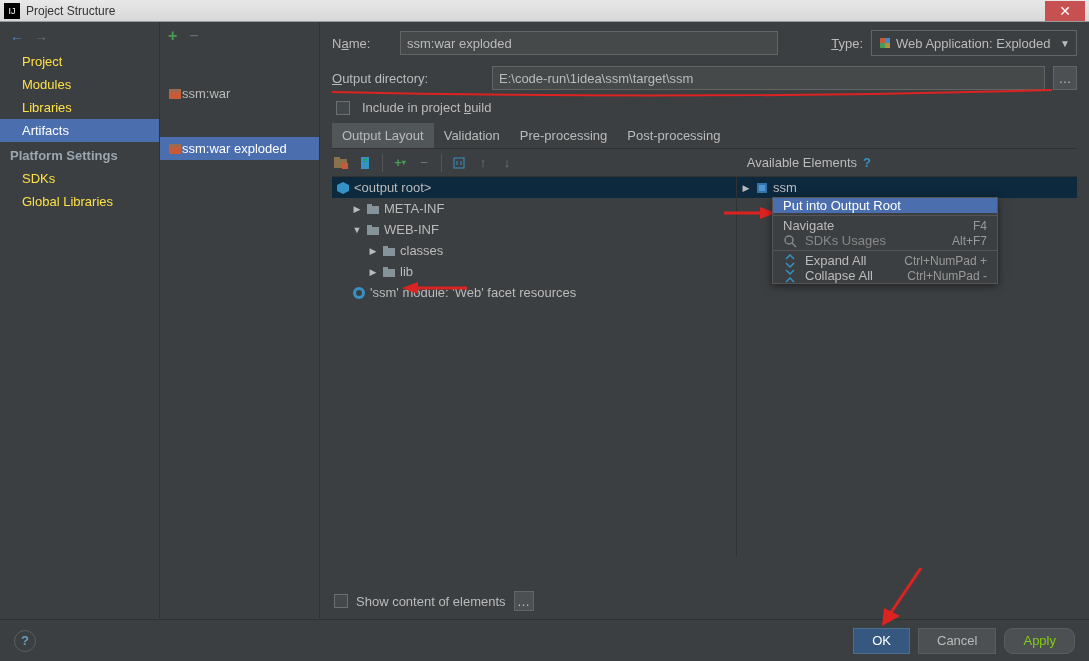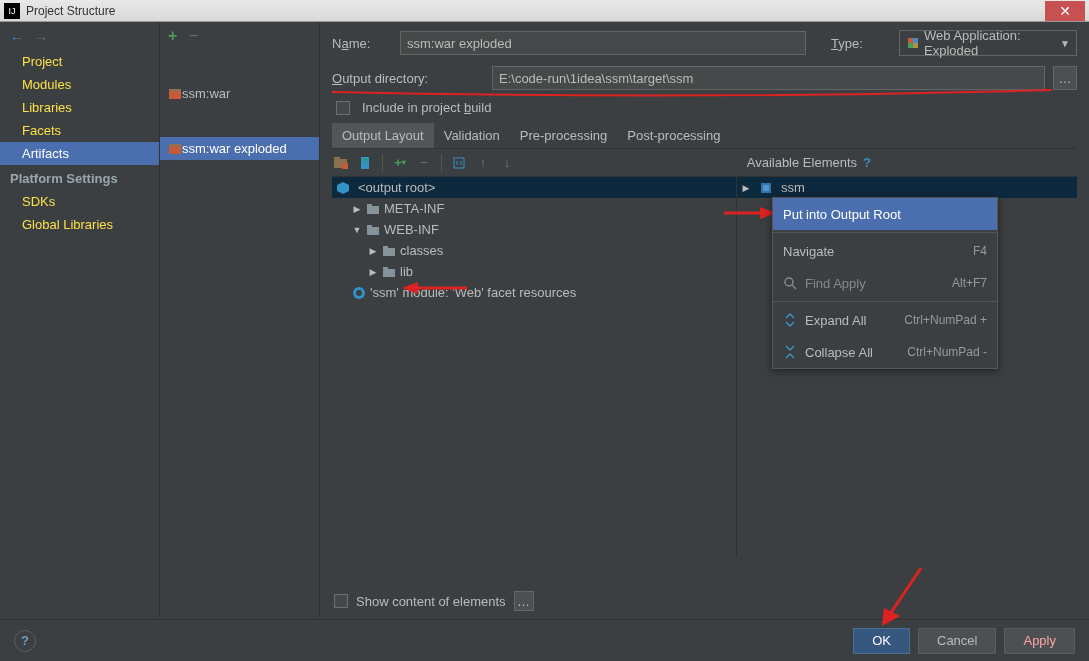--- a/index.html
+++ b/index.html
@@ -29,22 +29,22 @@
 .artlist .entry { display:flex; align-items:center; padding:4px 8px; cursor:pointer;margin-top:32px; }
 .artlist .entry.selected { background:#4b6eaf; color:#fff; }
 .artlist .war-icon { width:14px; height:14px; }
 
 .main { flex:1; background:#3c3f41; padding:8px 12px; position:relative; }
 .row { display:flex; align-items:center; margin-bottom:10px; gap:8px; }
 .label { color:#bbbbbb; min-width:60px; }
 .label u { text-decoration:underline; }
 .input { background:#45494a; border:1px solid #646464; color:#bbbbbb; padding:3px 6px; height:24px; }
 .namefield { flex:1; max-width:420px; }
-.typelabel { margin-left:17px; }
-.typesel { display:flex; align-items:center; background:#3c3f41; border:1px solid #646464; padding:2px 6px; height:26px; width:178px; justify-content:space-between; }
+.typelabel { margin-left:17px;text-align:right; }
+.typesel { display:flex; align-items:center; background:#3c3f41; border:1px solid #646464; padding:2px 6px; height:26px; width:206px; justify-content:space-between; }
 .typesel .puzzle { width:14px; height:14px; margin-right:4px; }
 .typesel .txt { flex:1; color:#bbbbbb; }
 .typesel .chev { color:#bbbbbb; font-size:10px; }
 
 .outdir-row { position:relative; }
 .outdir-row .ul { position:absolute; left:0; top:22px; width:720px; height:10px; pointer-events:none; }
 .outdir { flex:1;margin-left:44px; }
 .dotbtn { width:24px; height:24px; border:1px solid #646464; background:#4c5052; color:#bbb; display:flex; align-items:center; justify-content:center; }
 
 .chk-row { display:flex; align-items:center; gap:12px; margin:4px 0 8px 4px; }
@@ -59,45 +59,45 @@
 .sep { width:1px; height:18px; background:#555; margin:0 2px; }
 
 .split { display:flex; height:380px; }
 .tree-pane { flex:1; background:#3c3f41; border-right:1px solid #323232; overflow:hidden; position:relative; }
 .avail-pane { width:340px; background:#3c3f41; position:relative; }
 
 .avail-header { position:absolute; top:-26px; left:8px; color:#bbbbbb; display:flex; align-items:center; gap:6px; }
 .avail-header .q { color:#3592c4; font-weight:bold; }
 
 .tree-row { display:flex; align-items:center; height:21px; padding-left:4px; gap:4px; }
-.tree-row.sel { background:#0d293e;gap:8px; }
+.tree-row.sel { background:#0d293e; }
 .tri { width:10px; color:#bbbbbb; font-size:9px; display:inline-block; text-align:center; }
 .folder-icon { width:14px; height:14px; }
 .indent1 { padding-left:20px; }
 .indent2 { padding-left:36px; }
 
 
 .ctx { position:absolute; top:197px; left:772px; width:226px; background:#3c3f41; border:1px solid #555; box-shadow:0 2px 8px rgba(0,0,0,0.5); z-index:50; }
-.ctx-row { display:flex; align-items:center; padding:4px 10px; height:32px; gap:8px; }
+.ctx-row { display:flex; align-items:center; padding:4px 10px; height:15px; gap:8px; }
 .ctx-row.hl { background:#4b6eaf; color:#fff; }
 .ctx-row .sc { margin-left:auto; color:#999; font-size:12px; }
 .ctx-sep { height:1px; background:#555; margin:2px 0; }
 .ctx-icon { width:14px; height:14px; }
 
 
 .redarrow { position:absolute; pointer-events:none; z-index:40; }
 
 
 .footer-row { position:absolute; bottom:50px; left:334px; right:12px; display:flex; align-items:center; gap:8px; }
 .bottombar { position:absolute; bottom:0; left:0; right:0; height:42px; background:#3c3f41; border-top:1px solid #323232; display:flex; align-items:center; padding:0 14px; }
 .helpbtn { width:22px; height:22px; border:1px solid #5a5d5f; border-radius:11px; color:#6e9cbe; display:flex; align-items:center; justify-content:center; font-weight:bold; }
 .btns { margin-left:auto; display:flex; gap:8px; }
 .btn { height:26px; padding:0 18px; border:1px solid #5a5d5f; background:#4c5052; color:#bbbbbb; display:flex; align-items:center; justify-content:center; cursor:pointer; }
 .btn.primary { background:#365880; border-color:#4c708c; color:#fff; }
-.btn.disabled { color:#fca5a5; }
+.btn.disabled { color:#84cc16;border-radius:9px; }
 
 svg { display:block; }
 </style>
 </head>
 <body>
 
 <div class="titlebar">
   <div class="ij">IJ</div>
   <div class="title">Project Structure</div>
   <div class="closebtn">✕</div>
@@ -106,21 +106,20 @@
 <div class="body">
 
   <div class="sidebar">
     <div class="nav">
       <span class="arrow back">←</span>
       <span class="arrow fwd">→</span>
     </div>
     <div class="item">Project</div>
     <div class="item">Modules</div>
     <div class="item">Libraries</div>
-    <div class="item">Facets</div>
     <div class="item selected">Artifacts</div>
     <div class="heading">Platform Settings</div>
     <div class="item">SDKs</div>
     <div class="item">Global Libraries</div>
     <div style="height:18px"></div>
   </div>
 
   <div class="artlist">
     <div class="toolbar">
       <span class="plus">+</span>
@@ -286,21 +285,21 @@
   <div class="ctx-sep"></div>
   <div class="ctx-row">
     <span>Navigate</span>
     <span class="sc">F4</span>
   </div>
   <div class="ctx-row" style="color:#888">
     <svg class="ctx-icon" viewBox="0 0 14 14">
         <circle cx="6" cy="6" r="4" fill="none" stroke="#888" stroke-width="1.5"></circle>
         <line x1="9" y1="9" x2="13" y2="13" stroke="#888" stroke-width="1.5"></line>
       </svg>
-    <span>Find Apply</span>
+    <span>SDKs Usages</span>
     <span class="sc">Alt+F7</span>
   </div>
   <div class="ctx-sep"></div>
   <div class="ctx-row">
     <svg class="ctx-icon" viewBox="0 0 14 14">
         <path d="M3 5 L7 1 L11 5 M3 9 L7 13 L11 9" stroke="#3592c4" fill="none" stroke-width="1.5"></path>
       </svg>
     <span>Expand All</span>
     <span class="sc">Ctrl+NumPad +</span>
   </div>

